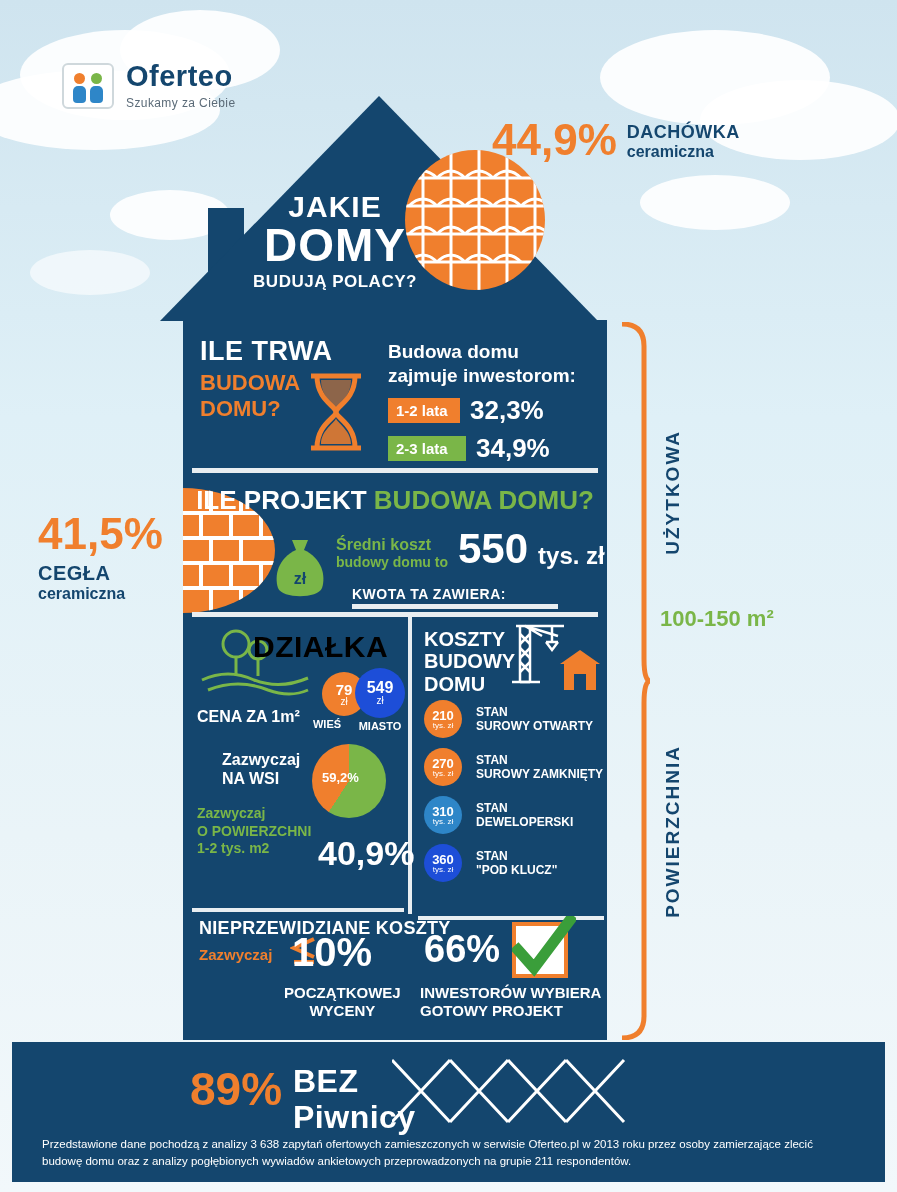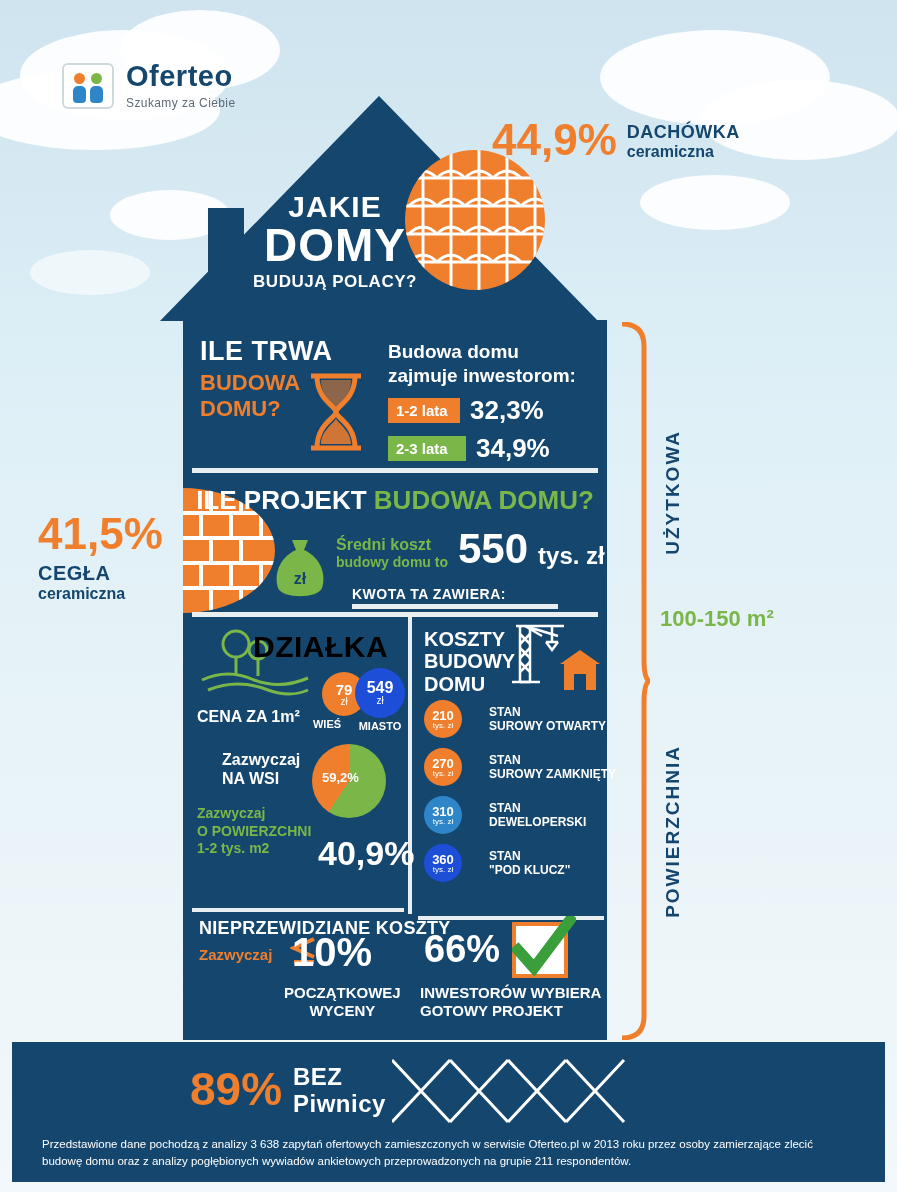--- a/index.html
+++ b/index.html
@@ -119,40 +119,40 @@
   .cap { position: absolute; font-size: 11px; font-weight: bold; color: #fff; text-align: center; }
   .zaz1 { left: 222px; top: 750px; font-size: 16px; font-weight: bold; color: #fff; line-height: 1.2; }
   .zaz2 { left: 197px; top: 805px; font-size: 14px; font-weight: bold; color: #7ab648; line-height: 1.25; }
   .pct409 { left: 318px; top: 834px; font-size: 34px; font-weight: bold; color: #fff; }
   .pie { position: absolute; left: 312px; top: 744px; width: 74px; height: 74px; border-radius: 50%; }
   .pie-lab { position: absolute; left: 322px; top: 770px; font-size: 13px; font-weight: bold; color: #fff; }
 
   
   .kb-title { left: 424px; top: 628px; font-size: 20px; font-weight: bold; color: #fff; line-height: 1.12; }
   .crane { position: absolute; left: 506px; top: 620px; width: 100px; height: 80px; }
-  .kb-item { position: absolute; display: flex; align-items: center; gap: 27px; }
+  .kb-item { position: absolute; display: flex; align-items: center; gap: 14px; }
   .kb-txt { font-size: 12px; font-weight: bold; color: #fff; line-height: 1.2; }
 
   
   .hsplit2 { position: absolute; left: 192px; top: 908px; width: 212px; height: 4px; background: #e9eef1; }
   .hsplit3 { position: absolute; left: 418px; top: 916px; width: 186px; height: 4px; background: #e9eef1; }
   .np-title { left: 199px; top: 918px; font-size: 18px; font-weight: bold; color: #fff; letter-spacing: .3px; }
   .np-z { left: 199px; top: 946px; font-size: 15px; font-weight: bold; color: #f07f2d; }
   .np-pct { left: 292px; top: 930px; font-size: 40px; font-weight: bold; color: #fff; }
   .np-sub { left: 284px; top: 984px; font-size: 15px; font-weight: bold; color: #fff; text-align: center; line-height: 1.2; }
   .lte { position: absolute; left: 290px; top: 936px; width: 26px; height: 28px; }
   .p66 { left: 424px; top: 928px; font-size: 38px; font-weight: bold; color: #fff; }
   .p66sub { left: 420px; top: 984px; font-size: 15px; font-weight: bold; color: #fff; line-height: 1.2; }
   .checkbox { position: absolute; left: 512px; top: 922px; width: 56px; height: 56px; border: 4px solid #f07f2d; background: #fff; }
   .checkbox svg { position: absolute; left: -4px; top: -10px; }
 
   
   .footer { position: absolute; left: 12px; top: 1042px; width: 873px; height: 140px; background: #14466e; }
   .f-pct { position: absolute; left: 190px; top: 1062px; font-size: 46px; font-weight: bold; color: #f07f2d; }
-  .f-lab { position: absolute; left: 293px; top: 1064px; font-size: 24px; font-weight: bold; color: #fff; line-height: 1.12; letter-spacing: .5px; }
+  .f-lab { position: absolute; left: 293px; top: 1064px; font-size: 32px; font-weight: bold; color: #fff; line-height: 1.12; letter-spacing: .5px; }
   .xpattern { position: absolute; left: 392px; top: 1058px; width: 240px; height: 66px; }
   .f-note { position: absolute; left: 42px; top: 1136px; width: 810px; font-size: 11.5px; color: #fff; line-height: 1.5; }
 </style>
 </head>
 <body>
 
 <div class="sky">
   <div class="cloud" style="left:20px;  top:30px;  width:210px; height:90px;"></div>
   <div class="cloud" style="left:120px; top:10px;  width:160px; height:80px;"></div>
   <div class="cloud" style="left:-30px; top:70px;  width:250px; height:80px;"></div>

